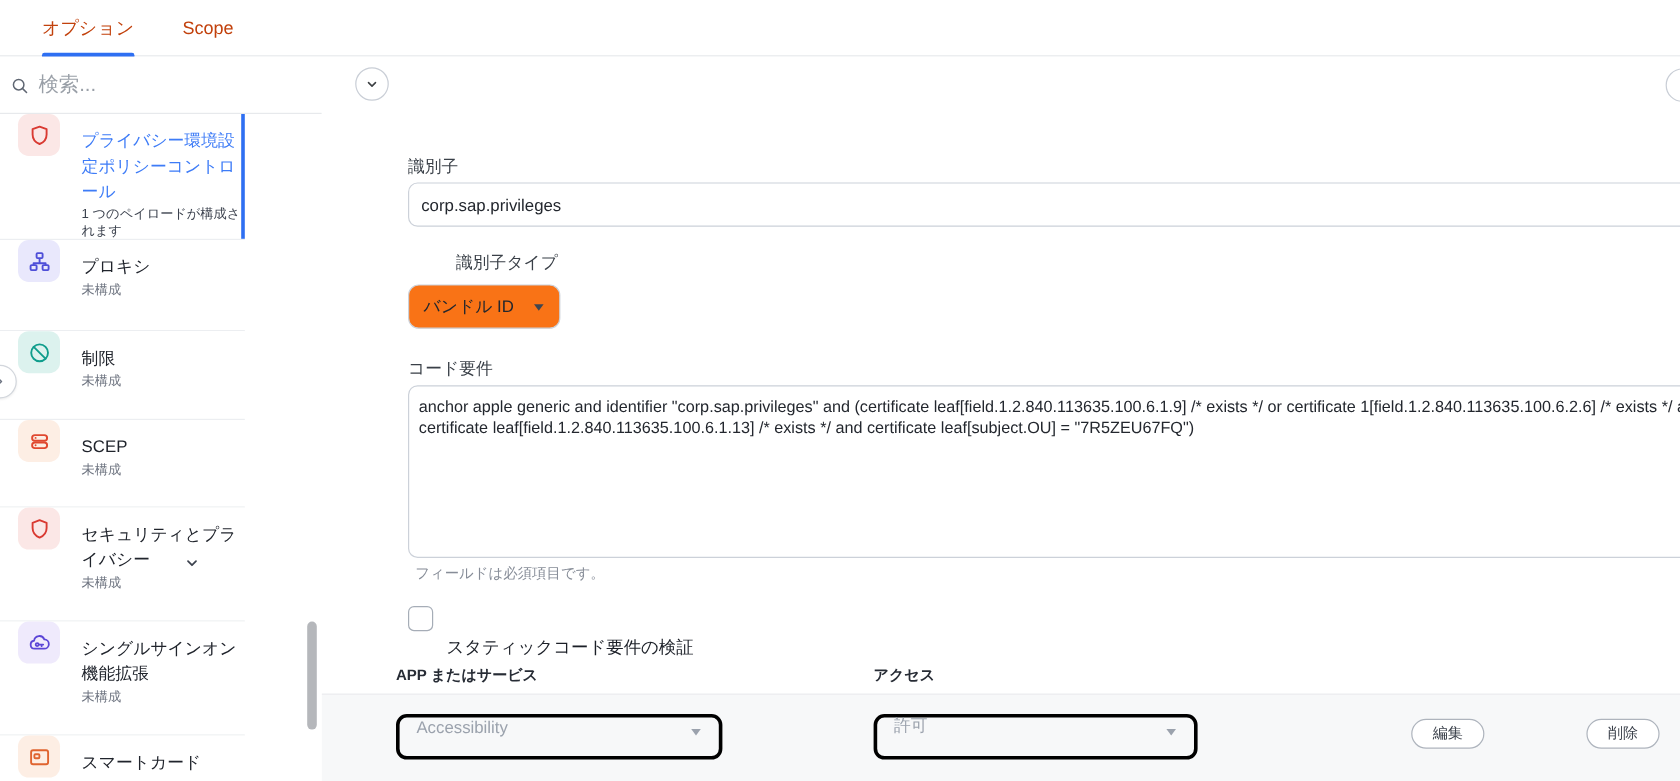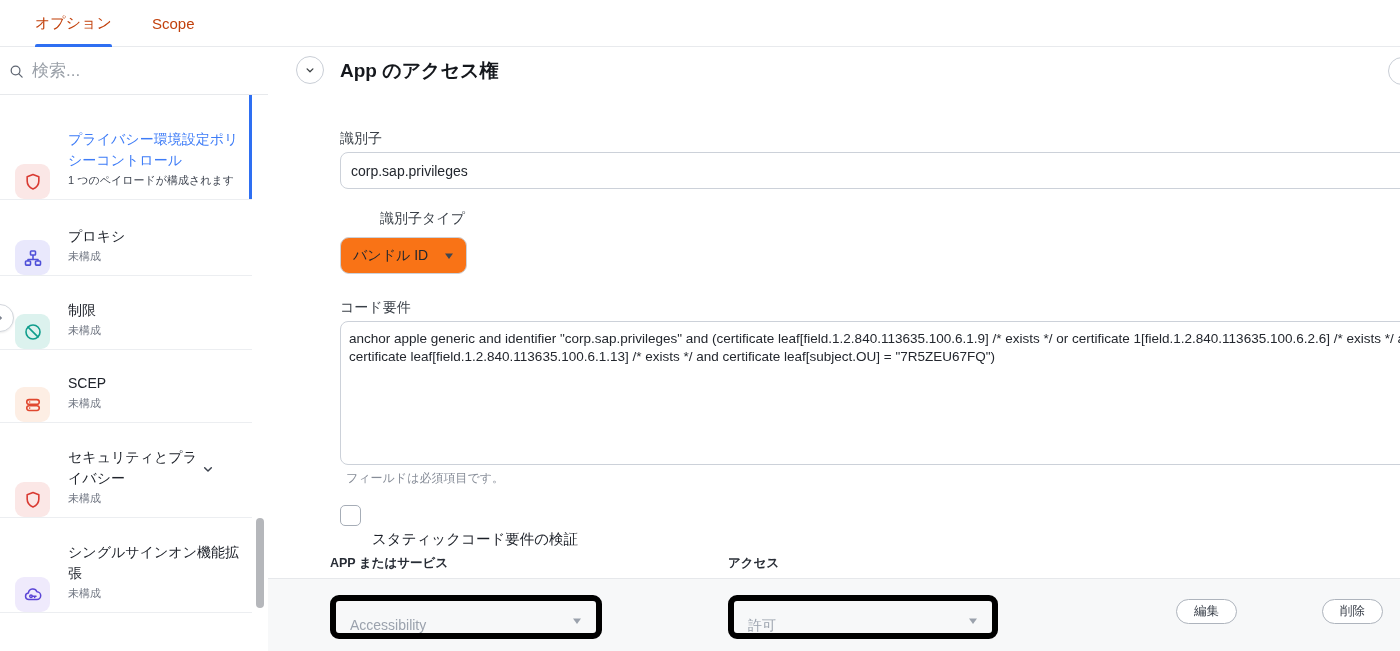--- a/index.html
+++ b/index.html
@@ -18,21 +18,21 @@
 
   
   .sidebar { position:absolute; left:0; top:47px; width:268px; height:604px; background:#fff; z-index:20; }
   .search-row { position:relative; height:48px; border-bottom:1px solid #e7e9ec; display:flex; align-items:center; }
   .search-row svg { position:absolute; left:9px; top:17px; }
   .search-input { border:none; outline:none; background:transparent; font-size:17px;
     padding-left:32px; width:240px; color:#333; font-family:inherit; }
   .search-input::placeholder { color:#9aa0a8; }
 
   .sb-list { width:252px; }
-  .sb-item { position:relative; display:flex; align-items:flex-end; width:252px;
+  .sb-item { position:relative; display:flex; align-items:flex-start; width:204px;
     border-bottom:1px solid #eceef1; cursor:pointer; background:#fff; }
   .sb-item.selected::after { content:""; position:absolute; right:0; top:0; bottom:0;
     width:3px; background:#2e6ff2; }
   .sb-icon { flex:0 0 35px; width:35px; height:35px; border-radius:9px; margin:0 18px 0 15px;
     display:flex; align-items:center; justify-content:center; }
   .bg-red    { background:#fbe7e6; }
   .bg-indigo { background:#e9e8fc; }
   .bg-teal   { background:#dcf2ee; }
   .bg-orange { background:#fdeee4; }
   .bg-purple { background:#efeafc; }
@@ -79,22 +79,22 @@
     resize:none; outline:none; overflow:hidden; }
   .helper { position:absolute; left:78px; top:423px; font-size:12px; color:#878d98; }
 
   .checkbox { position:absolute; left:72px; top:458px; width:21px; height:21px;
     border:1.5px solid #a6adb7; border-radius:5px; background:#fff; }
   .check-label { position:absolute; left:104px; top:483px; font-size:14.5px; color:#1b1f27; }
 
   .col-hdr { position:absolute; top:508px; font-size:12.5px; font-weight:700; color:#272c35; }
   .tbl-divider { position:absolute; left:0; top:531px; width:1132px; height:1px; background:#e6e8eb; }
   .tbl-row { position:absolute; left:0; top:532px; width:1132px; height:72px; background:#f7f8f9; }
-  .row-select { position:absolute; top:16px; height:37px; border:6px solid #000000; border-radius:9px;
-    display:flex; align-items:flex-start; padding:16px 14px; font-size:14px; color:#9ba2ad; }
+  .row-select { position:absolute; top:16px; height:37px; border:3px solid #000000; border-radius:9px;
+    display:flex; align-items:flex-end; padding:16px 14px; font-size:14px; color:#9ba2ad; }
   .row-select .caret { margin-left:auto; }
   .pill-btn { position:absolute; top:20px; width:61px; height:25px; border:1px solid #aeb4bd;
     border-radius:13px; background:#fff; font-size:12.5px; color:#3b414b;
     display:flex; align-items:center; justify-content:center; cursor:pointer; }
 
   svg { display:block; }
 </style>
 </head>
 <body>
 
@@ -222,21 +222,20 @@
   </div>
 </div>
 
 <div class="main">
 
   <div class="hdr-toggle">
     <svg width="14" height="14" viewBox="0 0 24 24" fill="none" stroke="#3c4043" stroke-width="2.2" stroke-linecap="round" stroke-linejoin="round">
       <polyline points="7,10 12,15 17,10"></polyline>
     </svg>
   </div>
-  <div class="page-title">App のアクセス権</div>
   <div class="hdr-right-btn"></div>
 
   <div class="fld-label" style="left:72px; top:83px;">識別子</div>
   <input class="txt-input" style="top: 105px;" type="text" value="corp.sap.privileges">
 
   <div class="fld-label" style="left:72px; top:163px;margin-left:40px;">識別子タイプ</div>
   <div class="selectbox" style="left:72px; top:190px; width:127px;">
     <span>バンドル ID</span>
     <svg class="caret" width="10" height="8" viewBox="0 0 10 8">
       <path d="M1 1.5h8L5 7z" fill="#3f4650"></path>

